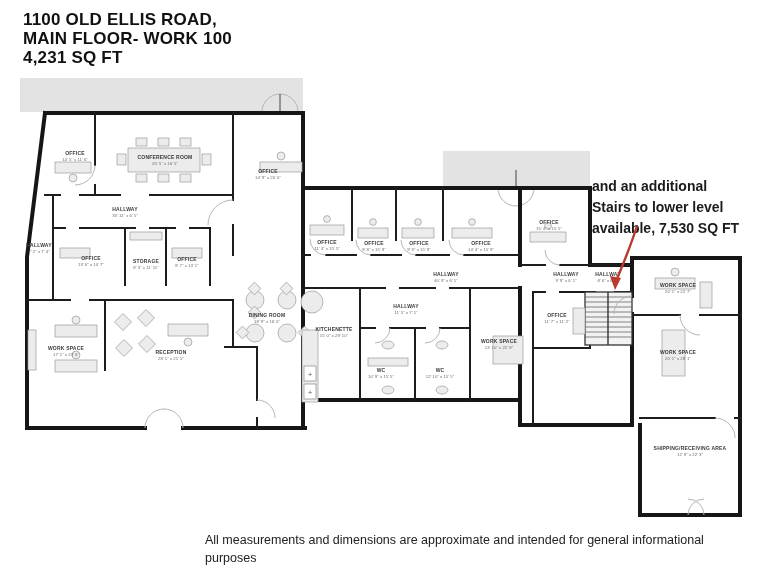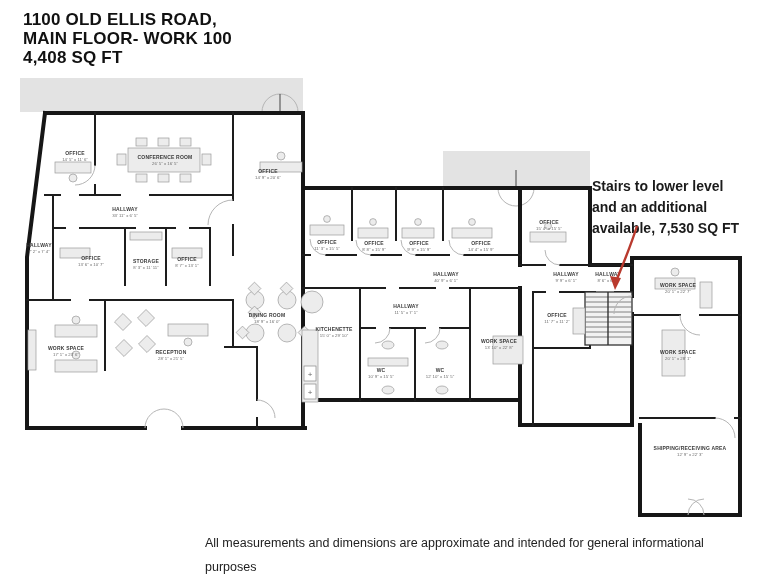--- a/index.html
+++ b/index.html
@@ -2,47 +2,47 @@
 <html><head>
 <meta charset="utf-8">
 <style>
   html,body{margin:0;padding:0;background:#fff;}
   #stage{position:relative;width:761px;height:588px;background:#ffffff;overflow:hidden;
          font-family:"Liberation Sans", sans-serif;}
   .title-block{position:absolute;left:23px;top:10px;font-weight:700;font-size:17px;
                line-height:19px;color:#111;letter-spacing:.2px;}
   .annotation{position:absolute;left:592px;top:176px;font-weight:700;font-size:14px;
               line-height:21px;color:#1b1b1b;width:165px;}
-  .disclaimer{position:absolute;left:205px;top:531px;font-size:12.5px;line-height:24px;
+  .disclaimer{position:absolute;left:205px;top:531px;font-size:12.5px;line-height:18px;
               color:#222;width:545px;}
   svg{position:absolute;left:0;top:0;}
   .wall-ext{stroke:#161616;stroke-width:4;fill:none;stroke-linecap:square;}
   .wall-int{stroke:#1d1d1d;stroke-width:2;fill:none;stroke-linecap:square;}
   .wall-thin{stroke:#444;stroke-width:1;fill:none;}
   .gray{fill:#e3e3e3;}
   .furn{fill:#ececec;stroke:#9a9a9a;stroke-width:.7;}
   .arc{stroke:#b5b5b5;stroke-width:1;fill:none;}
   .tread{stroke:#666;stroke-width:.8;}
   .rn{font-family:"Liberation Sans",sans-serif;font-size:5px;font-weight:700;fill:#3a3a3a;letter-spacing:.2px;}
   .rd{font-family:"Liberation Sans",sans-serif;font-size:4.3px;fill:#6b6b6b;}
 </style>
 </head>
 <body>
 
 <div id="stage">
 
   <div class="title-block">
     <div>1100 OLD ELLIS ROAD,</div>
     <div>MAIN FLOOR- WORK 100</div>
-    <div>4,408 SQ FT</div>
+    <div>4,231 SQ FT</div>
   </div>
 
   <div class="annotation">
+    <div>and an additional</div>
     <div>Stairs to lower level</div>
-    <div>and an additional</div>
     <div>available, 7,530 SQ FT</div>
   </div>
 
   <svg width="761" height="588" viewBox="0 0 761 588">
 
     <g>
       <rect class="gray" x="20" y="78" width="283" height="34"></rect>
       <rect class="gray" x="443" y="151" width="147" height="37"></rect>
       <path class="arc" d="M262,112 A18,18 0 0 1 298,112"></path>
       <path class="arc" d="M498,188 A18,18 0 0 0 534,188"></path>

